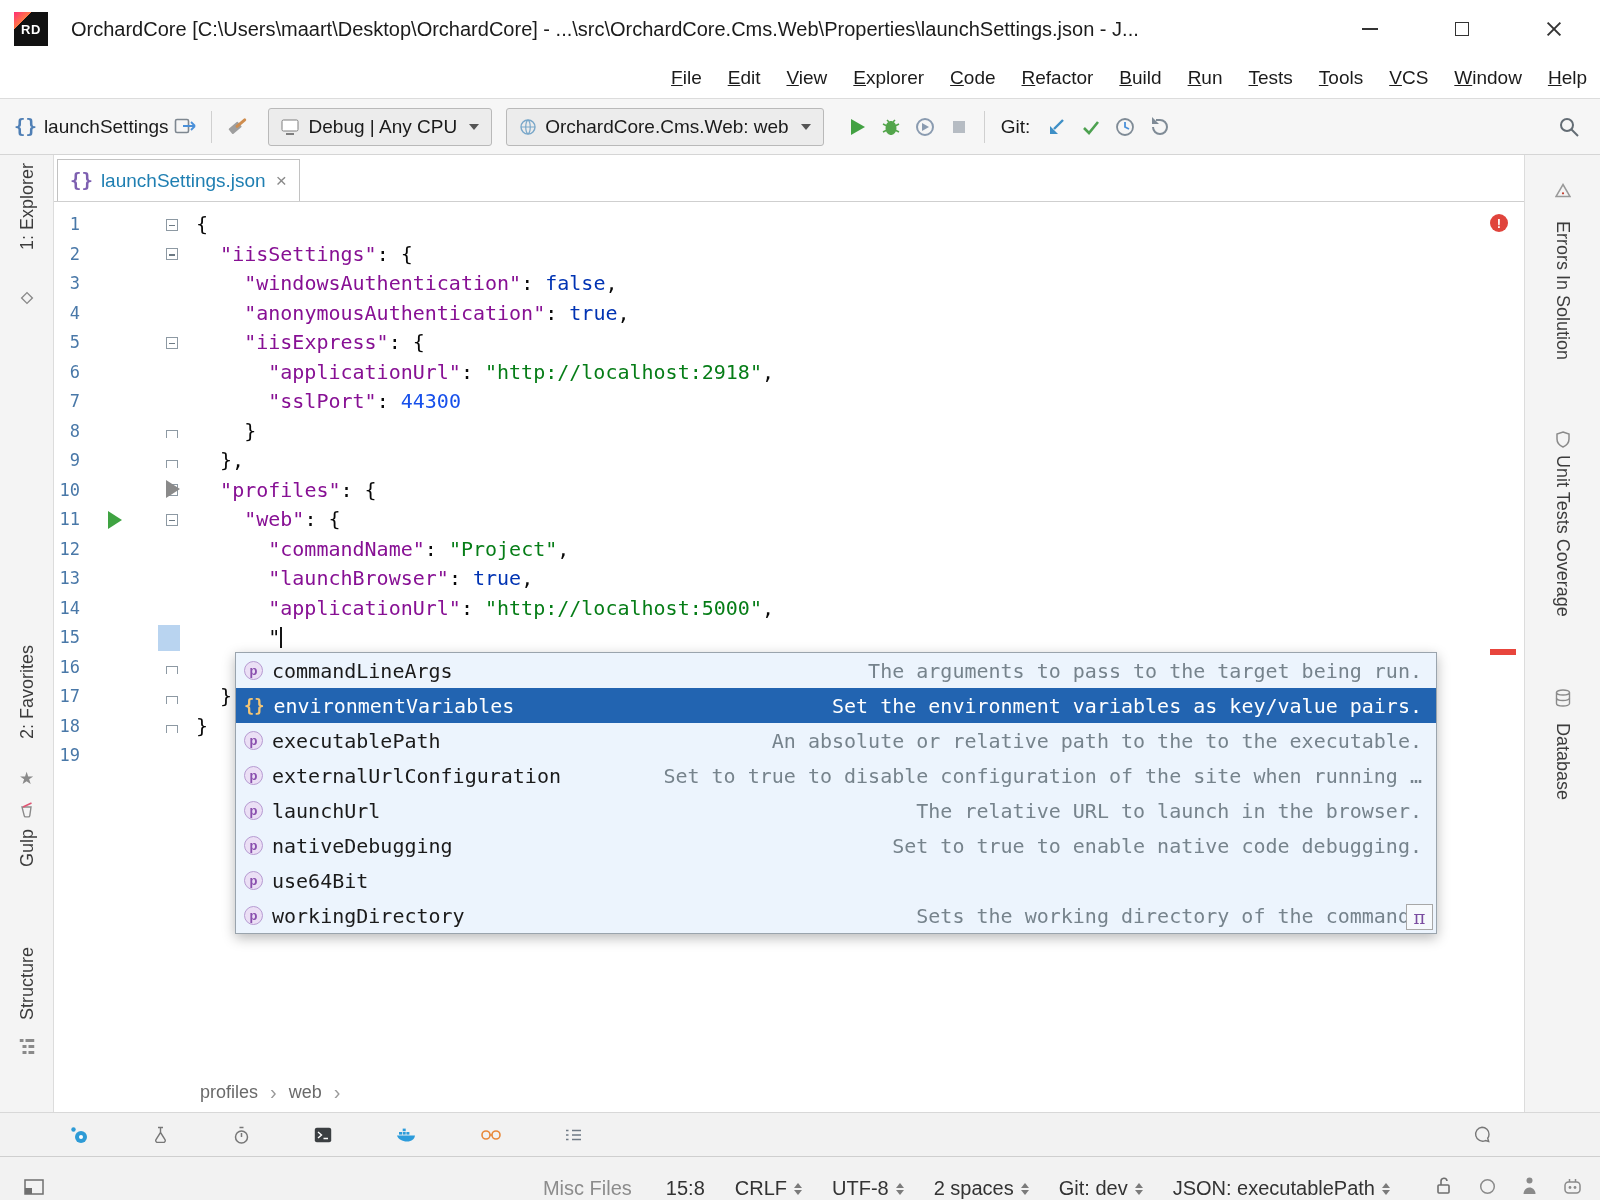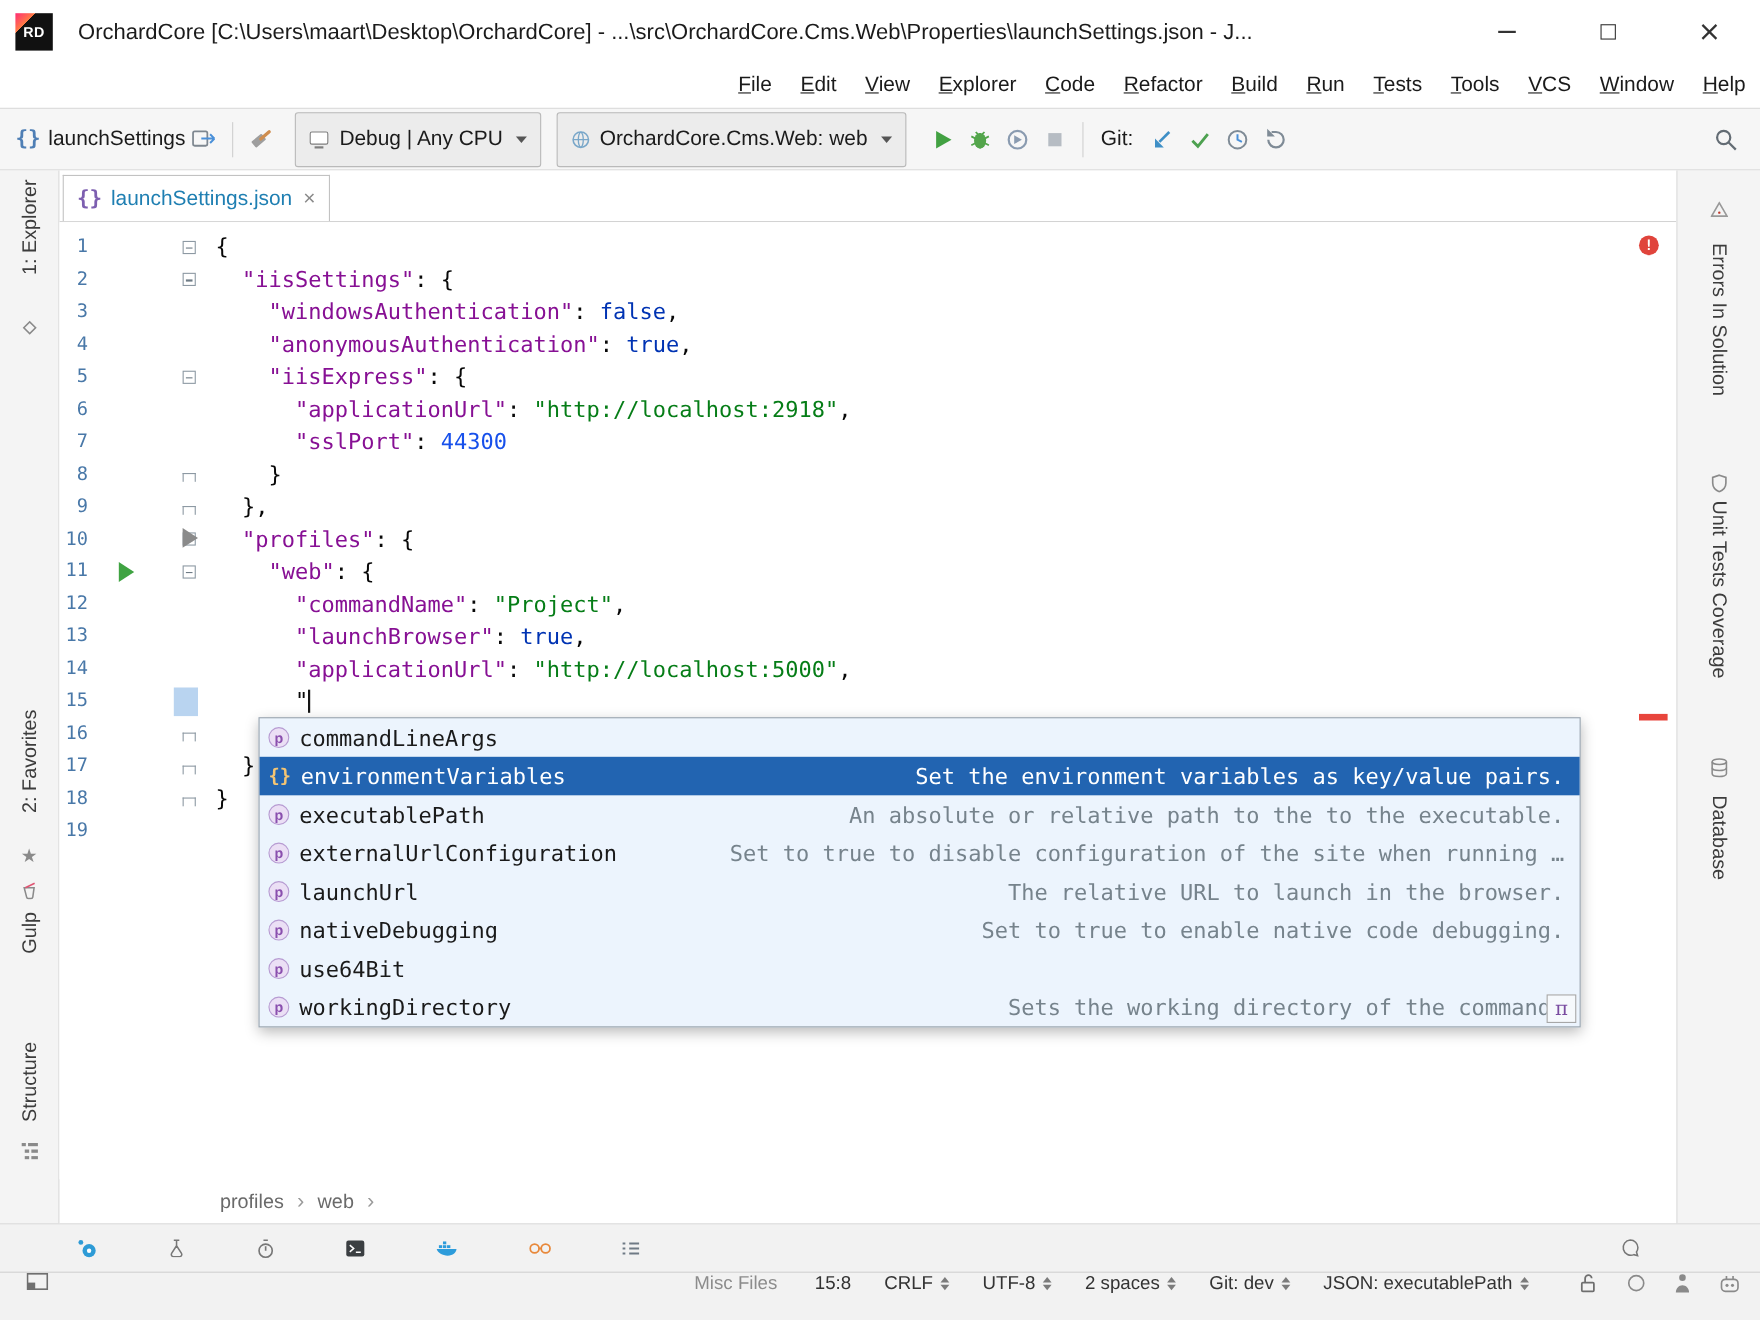--- a/index.html
+++ b/index.html
@@ -26,21 +26,21 @@
   .mn::first-letter { text-decoration:underline; }
 
   
   .toolbar { height:57px; background:#f6f6f6; border-top:1px solid #dcdcdc; border-bottom:1px solid #d5d5d5;
     display:flex; align-items:center; padding:0 14px; font-size:19px; }
   .navfile { display:flex; align-items:center; gap:7px; max-width:176px; overflow:hidden; white-space:nowrap; }
   .braces-icon::before { content:"{}"; font-family:"DejaVu Sans Mono",monospace; font-weight:bold; color:#4f7fb5; font-size:19px; }
   .tab .braces-icon::before { color:#7d5fb0; }
   .tb-icon { display:flex; align-items:center; justify-content:center; width:34px; height:36px; }
   .tb-sep { width:1px; height:32px; background:#d0d0d0; margin:0 8px; }
-  .combo { display:flex; align-items:center; gap:8px; height:50px; background:#ececec; border:1px solid #b9b9b9;
+  .combo { display:flex; align-items:center; gap:8px; height:38px; background:#ececec; border:1px solid #b9b9b9;
     border-radius:3px; padding:0 12px; margin-left:14px; white-space:nowrap; }
   .chev { width:0; height:0; border-left:5px solid transparent; border-right:5px solid transparent; border-top:6px solid #555; margin-left:4px; }
   .git-label { margin:0 10px 0 8px; }
   .tb-spacer { flex:1; }
 
   
   .mainrow { height:957px; display:flex; }
   .lstrip { width:54px; position:relative; background:#f4f4f4; border-right:1px solid #dcdcdc; }
   .rstrip { width:76px; position:relative; background:#f4f4f4; border-left:1px solid #dcdcdc; }
   .v-left { position:absolute; left:50%; transform:translateX(-50%) rotate(180deg); writing-mode:vertical-rl;
@@ -105,22 +105,22 @@
   .bc-sep { color:#9a9a9a; font-size:20px; }
 
   
   .bottombar { height:44px; background:#f2f2f2; border-top:1px solid #d8d8d8; display:flex; align-items:center;
     padding:0 100px 0 70px; font-size:18px; color:#2e2e2e; }
   .bb-item { display:flex; align-items:center; gap:9px; margin-right:55px; white-space:nowrap; }
   .bb-right { margin-left:auto; margin-right:0; }
   .bb-icon { display:inline-flex; align-items:center; }
 
   
-  .statusbar { height:44px; background:#f2f2f2; border-top:1px solid #cfcfcf; display:flex; align-items:flex-start;
-    padding:0 18px 0 24px; font-size:17px; color:#333; }
+  .statusbar { height:44px; background:#f2f2f2; border-top:1px solid #cfcfcf; display:flex; align-items:flex-end;
+    padding:0 18px 0 24px; font-size:20px; color:#333; }
   .sb-flex { flex:1; }
   .sb-context { color:#8c8c8c; margin-right:34px; }
   .sb-items { display:flex; align-items:center; }
   .sb-item { display:flex; align-items:center; margin-right:30px; white-space:nowrap; }
   .ud { display:inline-flex; flex-direction:column; gap:2px; margin-left:7px; }
   .ud-up { width:0; height:0; border-left:4px solid transparent; border-right:4px solid transparent; border-bottom:5px solid #7b7b7b; }
   .ud-down { width:0; height:0; border-left:4px solid transparent; border-right:4px solid transparent; border-top:5px solid #7b7b7b; }
   .sb-icons { display:flex; align-items:center; gap:26px; margin-left:16px; }
 </style>
 </head>
@@ -317,21 +317,21 @@
           <div class="eline"><div class="ln">19</div><div class="runcol"></div><div class="foldcol"></div><div class="code"></div></div>
         </div>
 
       <div class="gutter-mark"></div>
       <div class="gray-tri"></div>
       <div class="err-badge"></div>
       <div class="err-stripe"></div>
 
       <div class="popup">
         <div id="popup-list">
-            <div class="prow"><span class="ci ci-prop">p</span><span class="pname">commandLineArgs</span></div>
+            <div class="prow"><span class="ci ci-prop">p</span><span class="pname">commandLineArgs</span><span class="pdesc">The arguments to pass to the target being run.</span></div>
             <div class="prow sel"><span class="ci ci-braces">{}</span><span class="pname">environmentVariables</span><span class="pdesc">Set the environment variables as key/value pairs.</span></div>
             <div class="prow"><span class="ci ci-prop">p</span><span class="pname">executablePath</span><span class="pdesc">An absolute or relative path to the to the executable.</span></div>
             <div class="prow"><span class="ci ci-prop">p</span><span class="pname">externalUrlConfiguration</span><span class="pdesc">Set to true to disable configuration of the site when running …</span></div>
             <div class="prow"><span class="ci ci-prop">p</span><span class="pname">launchUrl</span><span class="pdesc">The relative URL to launch in the browser.</span></div>
             <div class="prow"><span class="ci ci-prop">p</span><span class="pname">nativeDebugging</span><span class="pdesc">Set to true to enable native code debugging.</span></div>
             <div class="prow"><span class="ci ci-prop">p</span><span class="pname">use64Bit</span></div>
             <div class="prow"><span class="ci ci-prop">p</span><span class="pname">workingDirectory</span><span class="pdesc">Sets the working directory of the command.</span></div>
           </div>
         <div class="pi-badge">π</div>
       </div>

